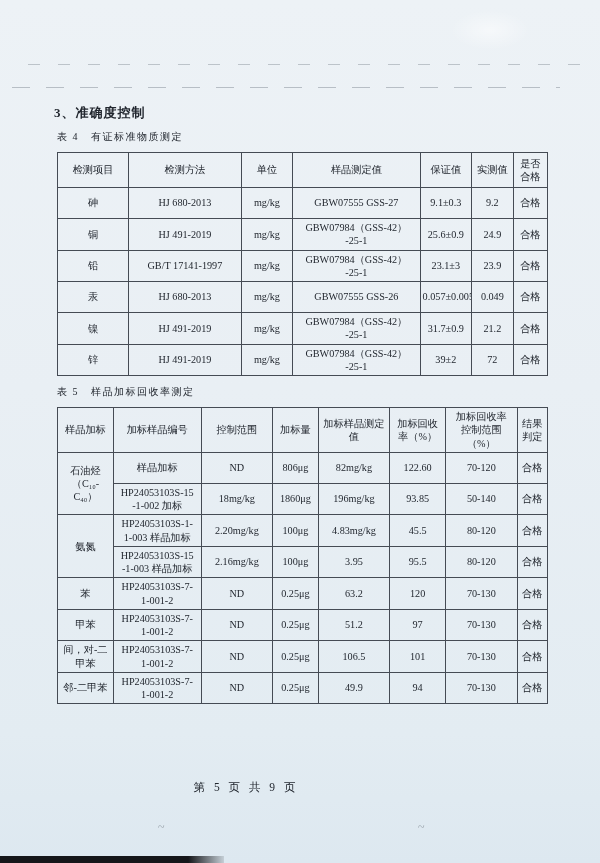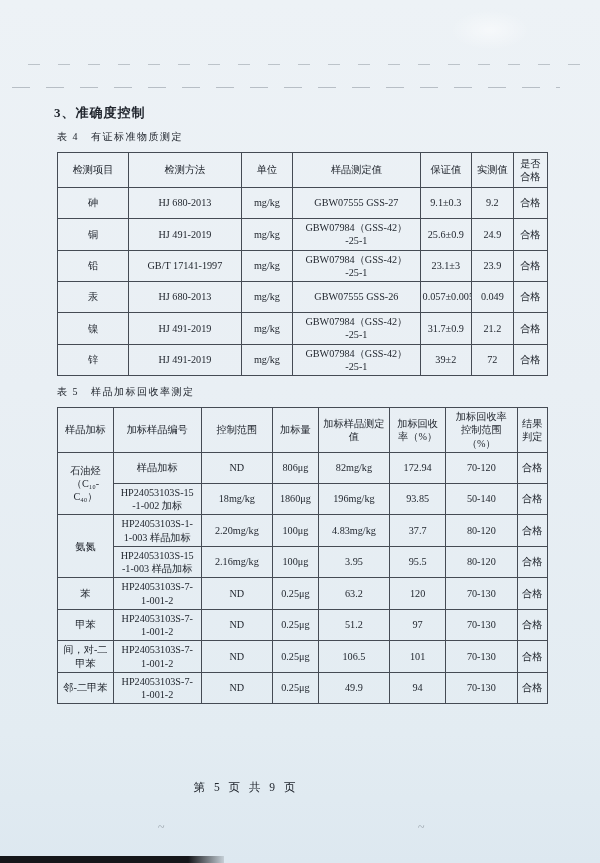--- a/index.html
+++ b/index.html
@@ -177,42 +177,42 @@
         </tr>
       </thead>
       <tbody>
         <tr>
           <td rowspan="2">石油烃
 （C₁₀-C₄₀）</td>
           <td>样品加标</td>
           <td>ND</td>
           <td>806μg</td>
           <td>82mg/kg</td>
-          <td>172.94</td>
+          <td>122.60</td>
           <td>70-120</td>
           <td>合格</td>
         </tr>
         <tr>
           <td>HP24053103S-15
 -1-002 加标</td>
           <td>18mg/kg</td>
           <td>1860μg</td>
           <td>196mg/kg</td>
           <td>93.85</td>
           <td>50-140</td>
           <td>合格</td>
         </tr>
         <tr>
           <td rowspan="2">氨氮</td>
           <td>HP24053103S-1-
 1-003 样品加标</td>
           <td>2.20mg/kg</td>
           <td>100μg</td>
           <td>4.83mg/kg</td>
-          <td>37.7</td>
+          <td>45.5</td>
           <td>80-120</td>
           <td>合格</td>
         </tr>
         <tr>
           <td>HP24053103S-15
 -1-003 样品加标</td>
           <td>2.16mg/kg</td>
           <td>100μg</td>
           <td>3.95</td>
           <td>95.5</td>

